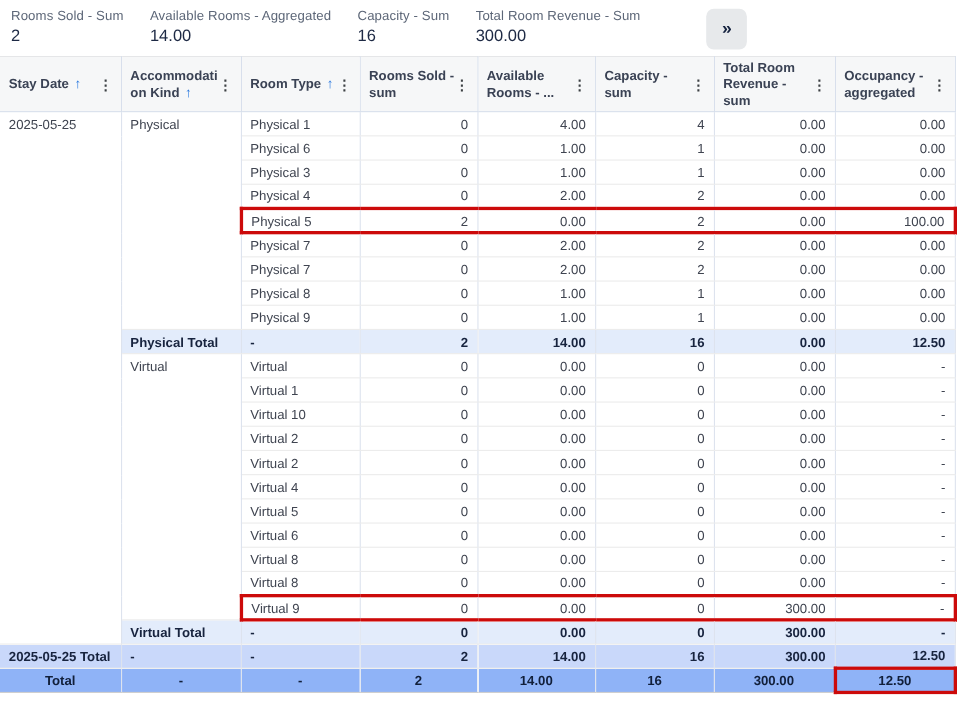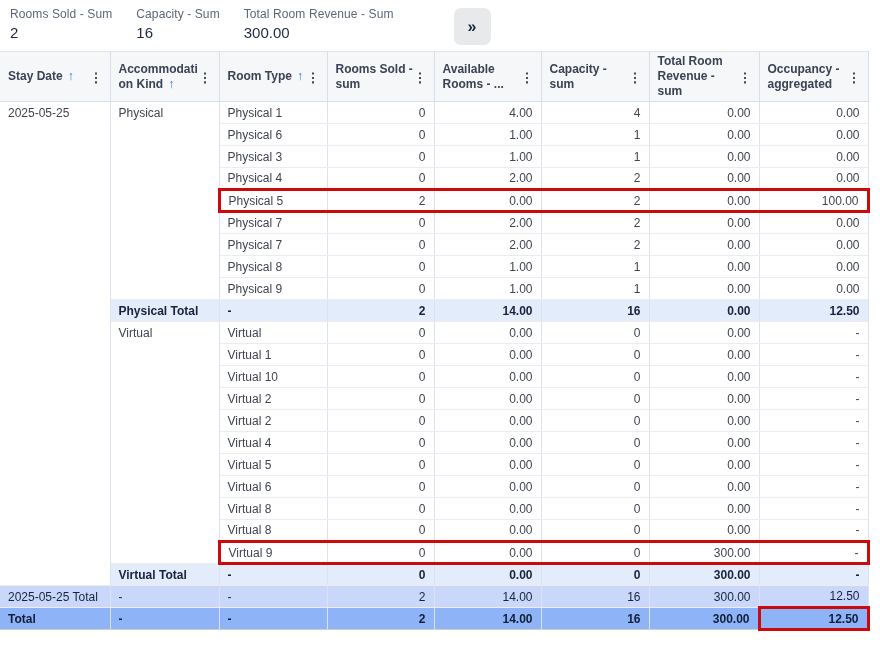--- a/index.html
+++ b/index.html
@@ -62,37 +62,41 @@
     border-bottom: 1px solid #ececec;
     height: 22px;
     padding: 0 8px;
     font-size: 12px; color: #3f4450;
     white-space: nowrap; overflow: hidden;
     background: #ffffff;
   }
   td.num { text-align: right; }
   td.span-cell { vertical-align: top; padding-top: 4px; border-bottom: 1px solid #ececec; }
   tr.subtotal td   { background: #e3ecfb; font-weight: 700; color: #17233e; margin-left: 44px; }
-  tr.date-total td { background: #c9d8fa; font-weight: 400; color: #17233e; }
+  tr.date-total td { background: #c9d8fa; font-weight: 700; color: #17233e; }
   tr.grand-total td{ background: #8fb3f7; font-weight: 700; color: #111f3a; }
-  tbody tr:last-child td { border-bottom: 1px solid #cfcfcf; }
+  tbody tr:last-child td { border-bottom: 1px solid #cfcfcf; text-align: center; }
 
   
   tr.hl-row td.hl      { border-top: 3px solid #cc0a0a; border-bottom: 3px solid #cc0a0a; }
   tr.hl-row td.hl-first{ border-left: 3px solid #cc0a0a; margin-top: 28px; }
   tr.hl-row td.hl-last { border-right: 3px solid #cc0a0a; }
   td.hl-cell { border: 3px solid #cc0a0a !important; }
 </style>
 </head>
 <body>
 
 <div class="summary-bar">
   <div class="metric">
     <div class="metric-label">Rooms Sold - Sum</div>
     <div class="metric-value">2</div>
+  </div>
+  <div class="metric">
+    <div class="metric-label">Available Rooms - Aggregated</div>
+    <div class="metric-value">14.00</div>
   </div>
   <div class="metric">
     <div class="metric-label">Capacity - Sum</div>
     <div class="metric-value">16</div>
   </div>
   <div class="metric">
     <div class="metric-label">Total Room Revenue - Sum</div>
     <div class="metric-value">300.00</div>
   </div>
   <button class="collapse-btn">»</button>

